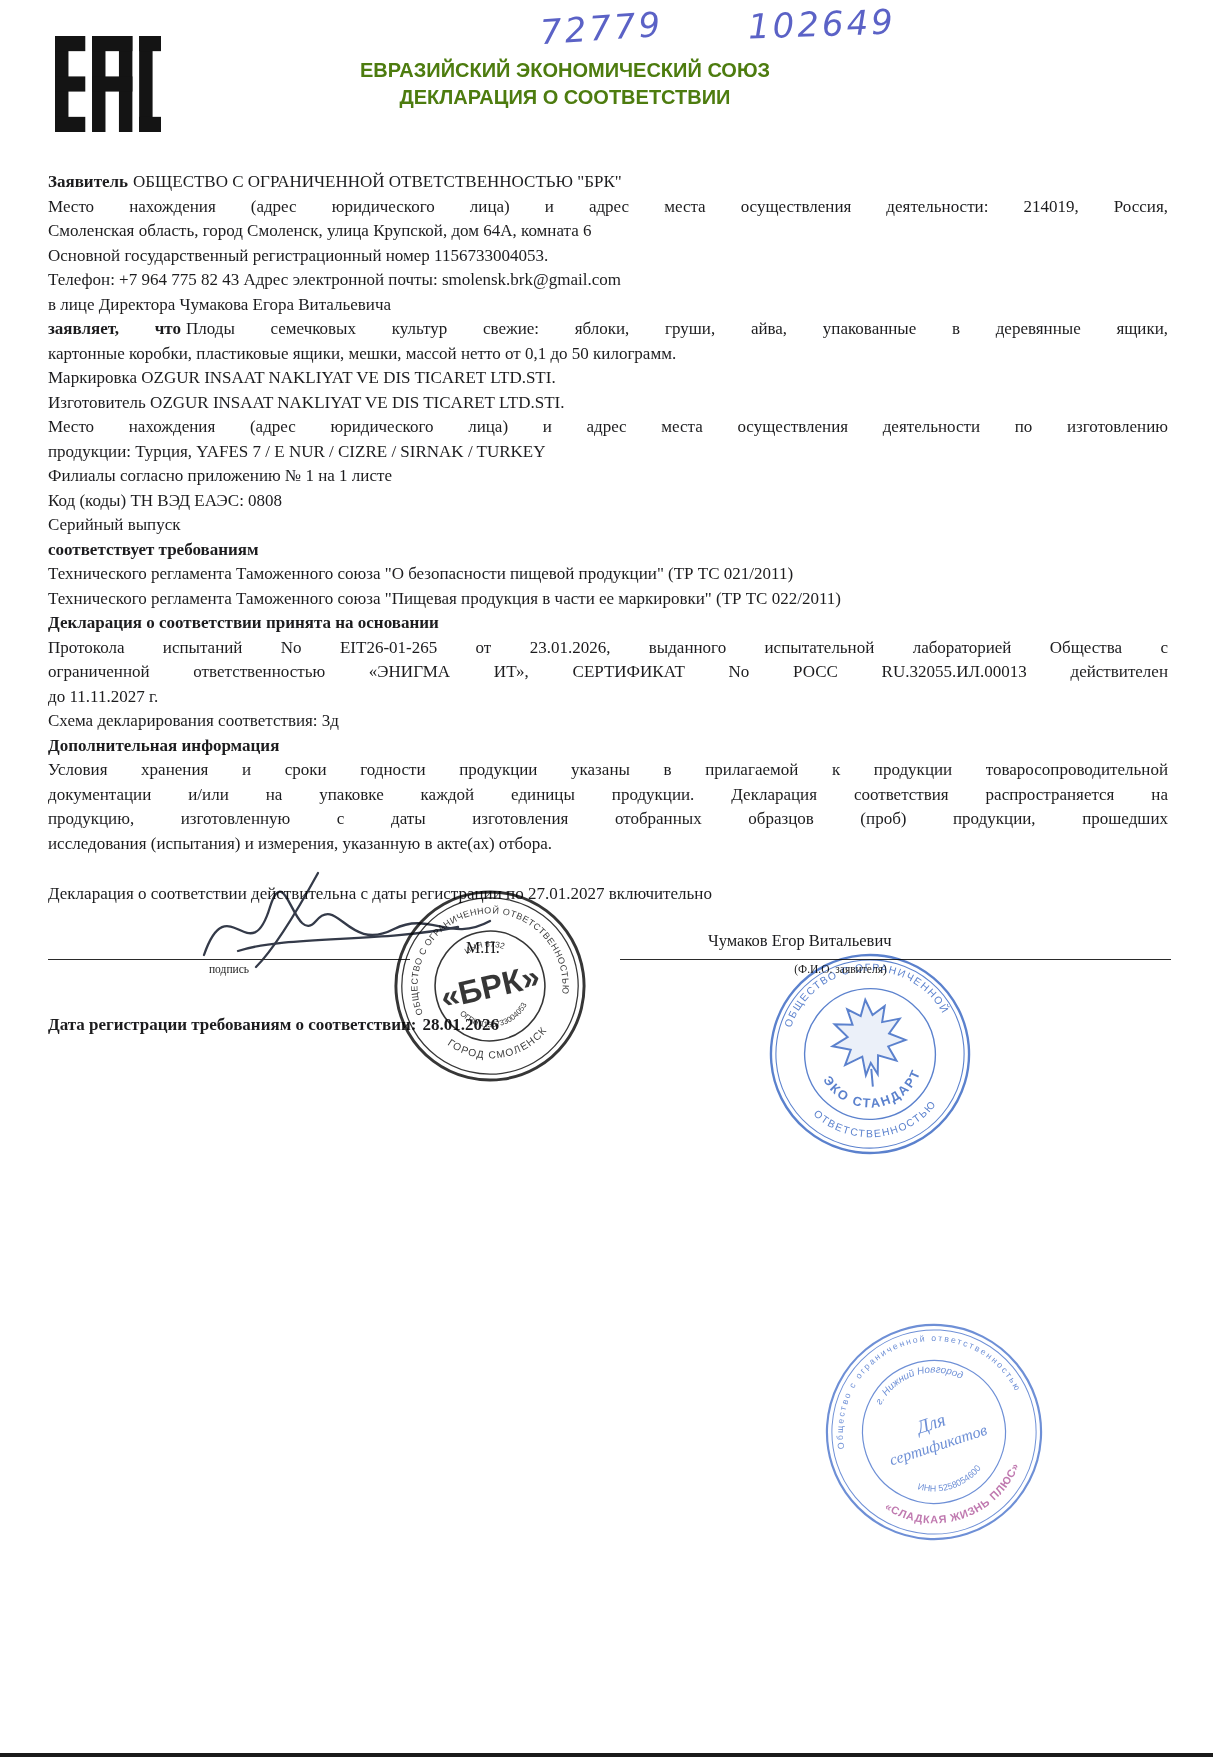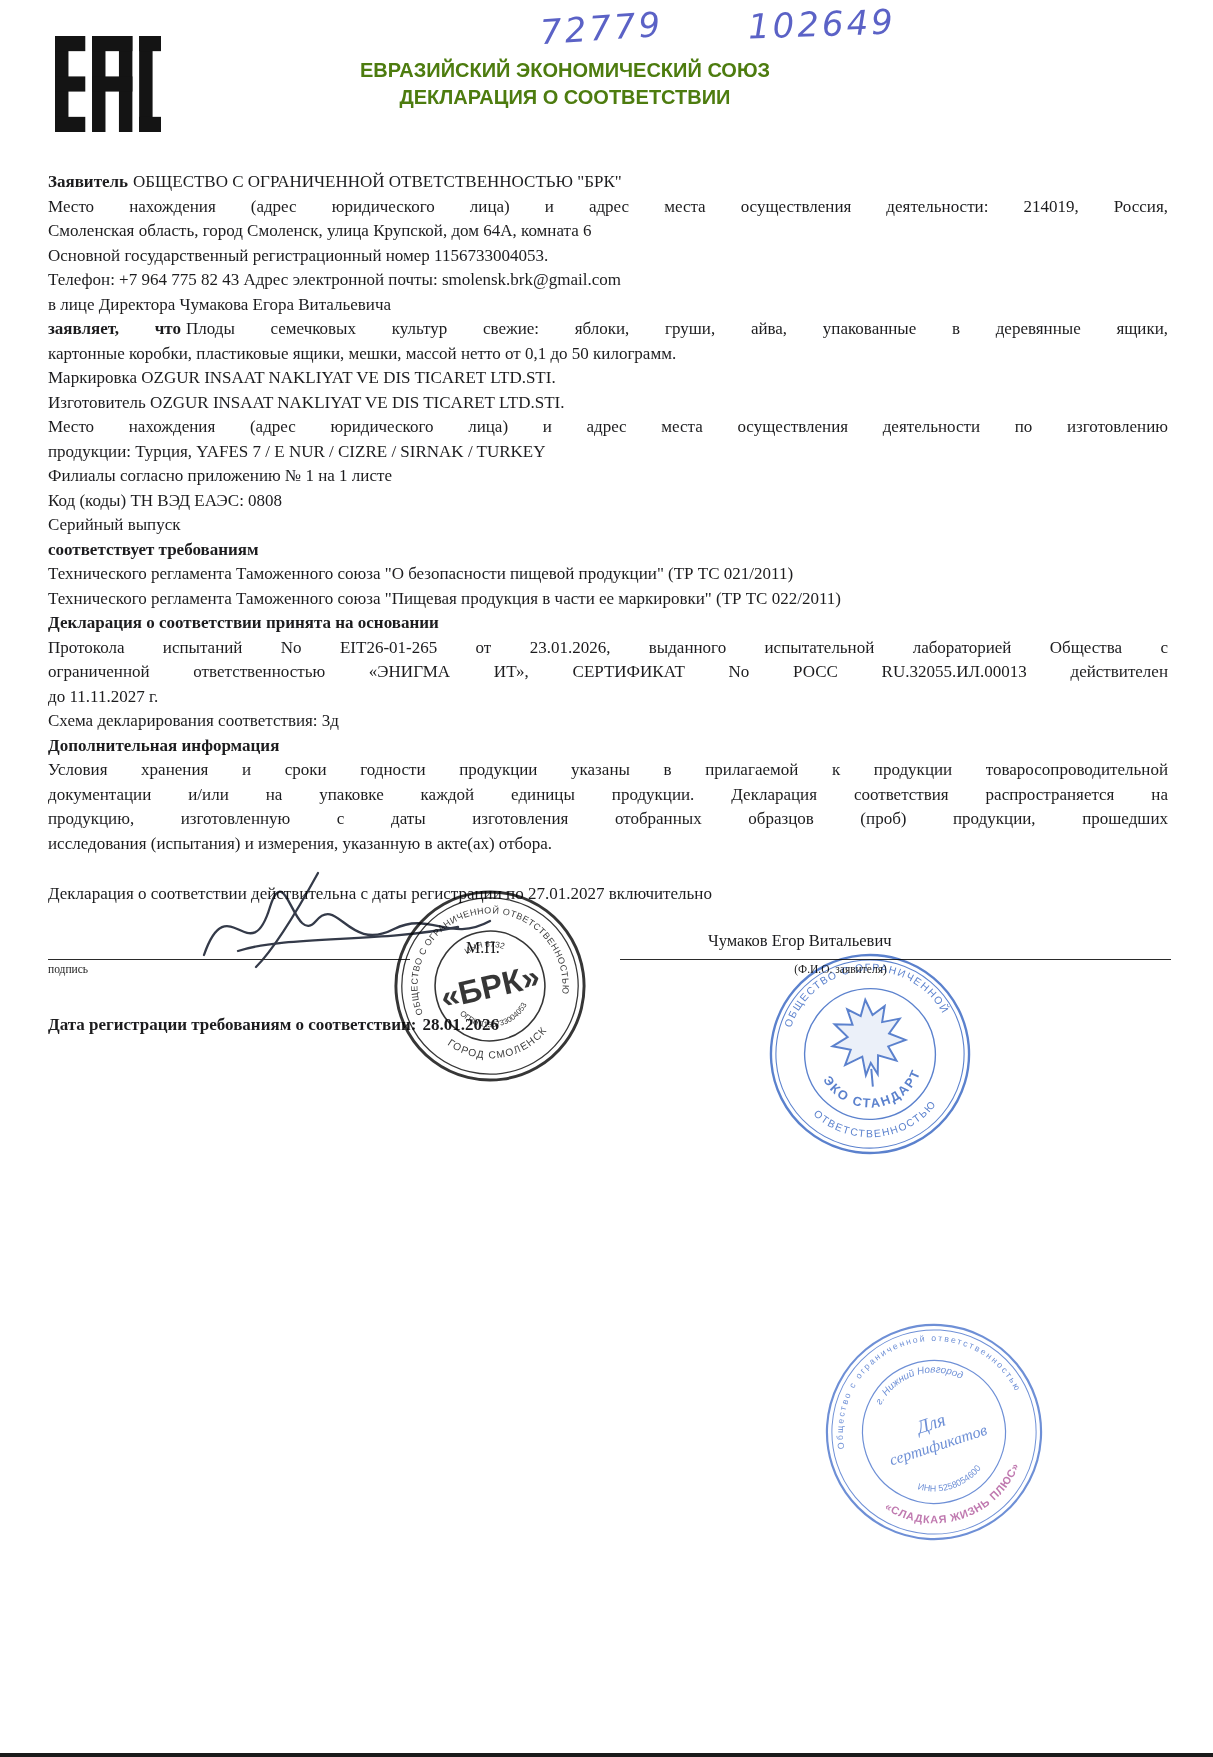--- a/index.html
+++ b/index.html
@@ -21,21 +21,21 @@
   .line{font-size:17px;line-height:24.5px;text-align:justify;}
   .line .lead{font-weight:bold;margin-right:5px;}
   .line .lead:empty{display:none;}
   .line.bold{font-weight:bold;}
   .line.j{text-align-last:justify;}
 
   .validity{margin-top:26px;font-weight:normal;font-size:17px;line-height:24.5px;}
 
   .sig{position:relative;height:74px;margin-top:12px;}
   .sig-line-left{position:absolute;left:0;top:40px;width:362px;border-bottom:1.6px solid #2a2a2a;}
-  .sig-caption{position:absolute;left:0;top:44px;width:362px;font-size:11.5px;color:#222;}
+  .sig-caption{position:absolute;left:0;top:44px;width:362px;text-align:center;font-size:11.5px;color:#222;}
   .mp{position:absolute;left:418px;top:20px;font-size:16px;}
   .sig-name{position:absolute;left:572px;top:12px;width:551px;box-sizing:border-box;
             padding-left:88px;font-size:16.5px;}
   .sig-line-right{position:absolute;left:572px;top:40px;width:551px;border-bottom:1.6px solid #2a2a2a;}
   .name-caption{position:absolute;left:572px;top:44px;width:551px;box-sizing:border-box;
                 padding-right:110px;text-align:center;font-size:11.5px;color:#222;}
   .sig-svg{position:absolute;left:150px;top:-64px;mix-blend-mode:multiply;}
 
   .regline{margin-top:24px;font-weight:bold;font-size:17px;line-height:24px;white-space:nowrap;}
   .regline .value{margin-left:6px;}

